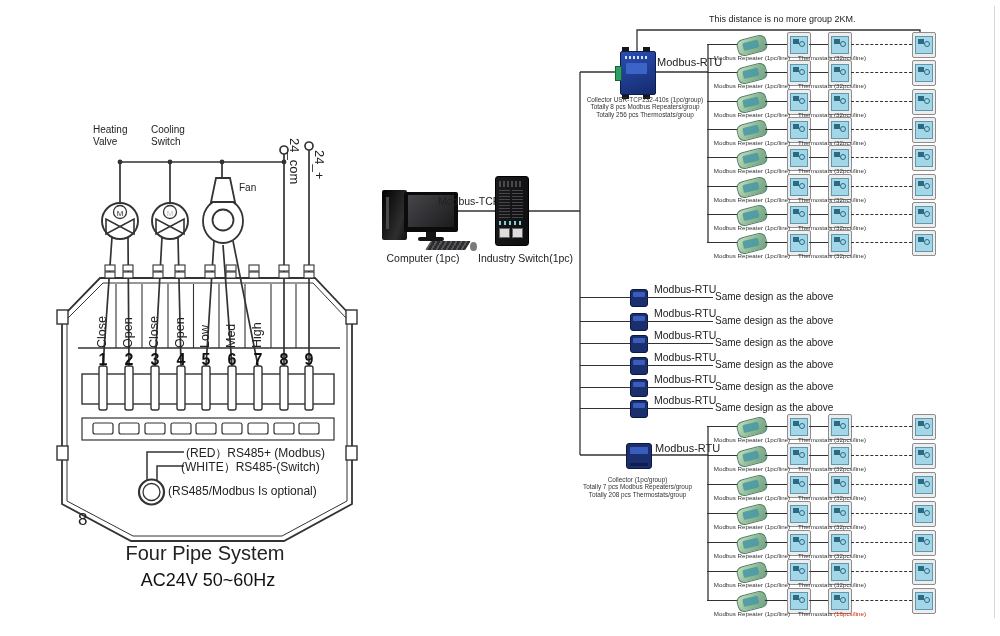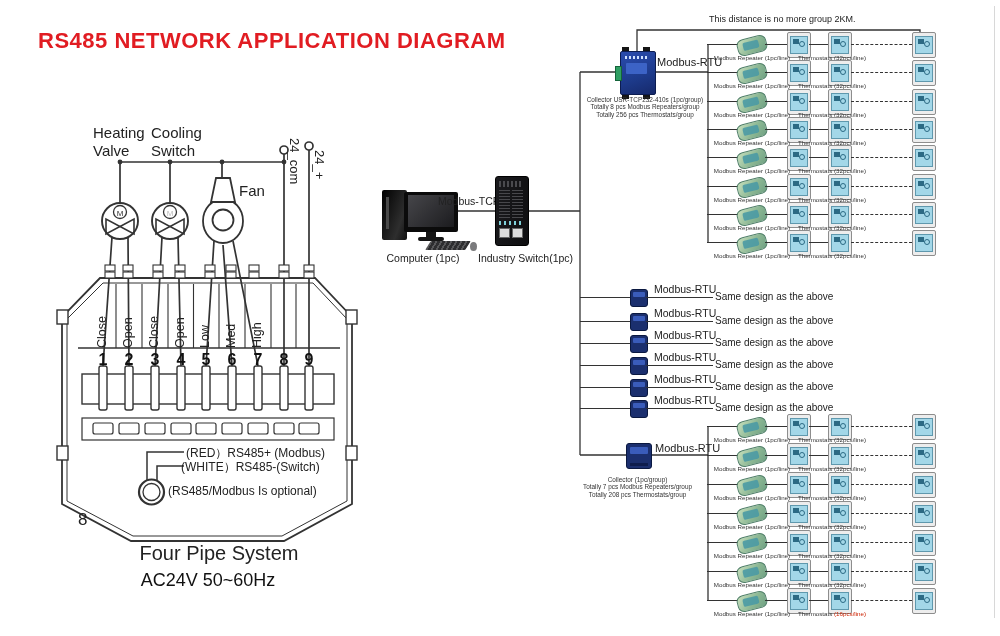--- a/index.html
+++ b/index.html
@@ -6,21 +6,21 @@
     --red:#e11c22; --line:#333333; --navy:#1d3a85; --green:#9ac4a0;
     --screen:#a3d7e8; --warnred:#cc2200;
   }
   html,body{margin:0;padding:0;background:#fff;}
   body{font-family:"Liberation Sans", sans-serif;color:#333;}
   #page{position:relative;width:1000px;height:636px;background:#fff;overflow:hidden;}
   .abs{position:absolute;}
   #title{left:38px;top:28px;font-size:22px;font-weight:bold;color:var(--red);letter-spacing:.5px;white-space:nowrap;}
 
   
-  .devlabel{font-size:15px;line-height:1.18;color:#222;}
+  .devlabel{font-size:10px;line-height:1.18;color:#222;}
   .vlabel{transform:rotate(-90deg);transform-origin:0 0;font-size:12.5px;height:15px;line-height:15px;white-space:nowrap;color:#222;}
   .v24{transform:rotate(90deg);transform-origin:0 0;font-size:13px;height:15px;line-height:15px;white-space:nowrap;color:#222;}
   .tnum{width:20px;text-align:center;font-size:16px;font-weight:bold;color:#111;}
   .rslabel{font-size:12px;color:#222;white-space:nowrap;}
   #corner8{font-size:17px;color:#222;}
   #fourpipe{width:180px;text-align:center;font-size:20px;color:#222;}
   #power{width:180px;text-align:center;font-size:18px;font-weight:normal;color:#111;}
 
   
   .midlabel{font-size:10.5px;color:#222;white-space:nowrap;}
@@ -205,21 +205,20 @@
       <rect x="299" y="423" width="20" height="11" rx="2"></rect>
     </g>
 
     <g stroke="#333" fill="none">
       <path stroke-width="1.5" d="M147,480 V452 H184 M157,480 V466 H184"></path>
       <circle cx="151.5" cy="492" r="12.5" stroke-width="2.2" fill="#fff"></circle>
       <circle cx="151.5" cy="492" r="8.5" stroke-width="1.3"></circle>
     </g>
   </svg>
 
-  <div id="title" class="abs">RS485 NETWORK APPLICATION DIAGRAM</div>
 
   <div class="abs devlabel" style="left:93px;top:124px;width:58px;">Heating Valve</div>
   <div class="abs devlabel" style="left:151px;top:124px;width:55px;">Cooling Switch</div>
   <div class="abs devlabel" style="left:239px;top:182px;">Fan</div>
   <div class="abs v24" style="left:302px;top:138px;width:130px;">24_com</div>
   <div class="abs v24" style="left:327px;top:150px;width:70px;">24_+</div>
 
   <div class="abs vlabel" style="left:95px;top:348px;width:62px;">Close</div>
   <div class="abs vlabel" style="left:121px;top:348px;width:62px;">Open</div>
   <div class="abs vlabel" style="left:147px;top:348px;width:62px;">Close</div>
@@ -235,21 +234,21 @@
   <div class="abs tnum" style="left:196px;top:351px;">5</div>
   <div class="abs tnum" style="left:222px;top:351px;">6</div>
   <div class="abs tnum" style="left:248px;top:351px;">7</div>
   <div class="abs tnum" style="left:274px;top:351px;">8</div>
   <div class="abs tnum" style="left:299px;top:351px;">9</div>
 
   <div class="abs rslabel" style="left:186px;top:445px;">(RED）RS485+ (Modbus)</div>
   <div class="abs rslabel" style="left:181px;top:459px;">(WHITE）RS485-(Switch)</div>
   <div class="abs rslabel" style="left:168px;top:484px;">(RS485/Modbus Is optional)</div>
   <div id="corner8" class="abs" style="left:78px;top:510px;">8</div>
-  <div id="fourpipe" class="abs" style="left:129px;top:542px;">Four Pipe System</div>
+  <div id="fourpipe" class="abs" style="left:115px;top:542px;">Four Pipe System</div>
   <div id="power" class="abs" style="left:118px;top:570px;">AC24V  50~60Hz</div>
 
   <div id="computer" class="abs">
     <div class="tower"></div>
     <div class="monitor"></div>
     <div class="screen"></div>
     <div class="neck"></div>
     <div class="base"></div>
     <div class="kb"></div>
     <div class="mouse"></div>

